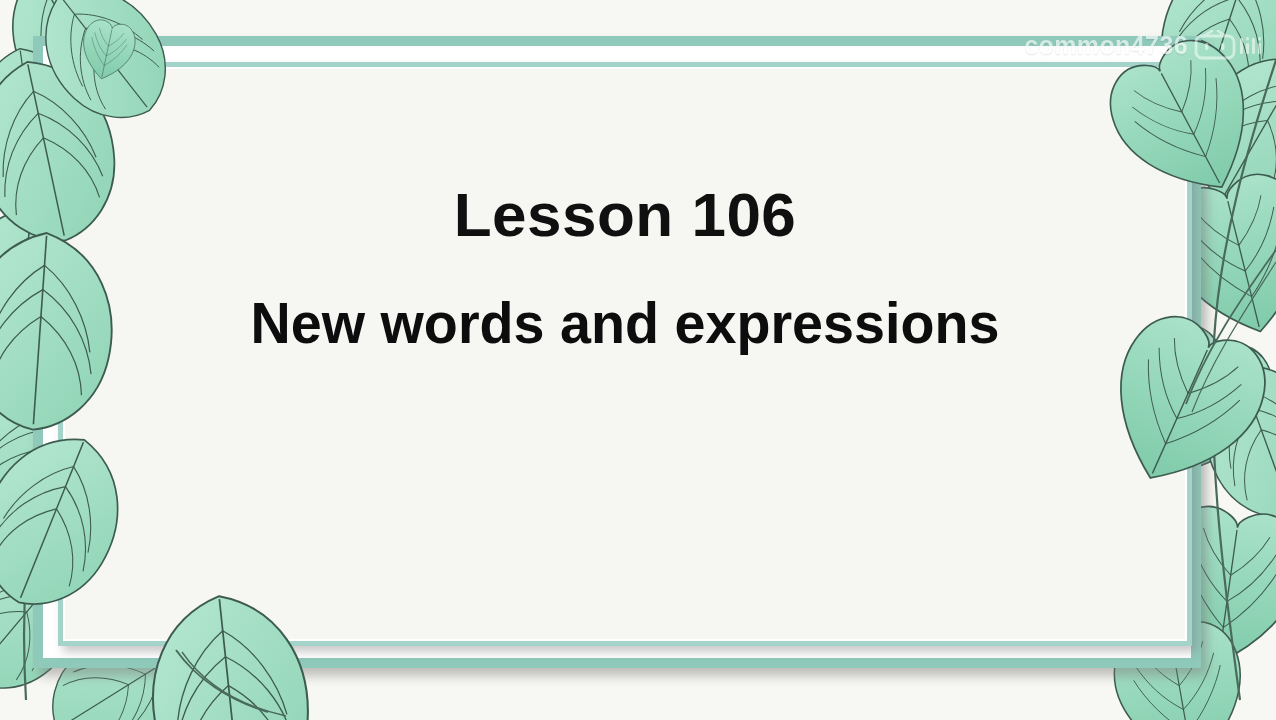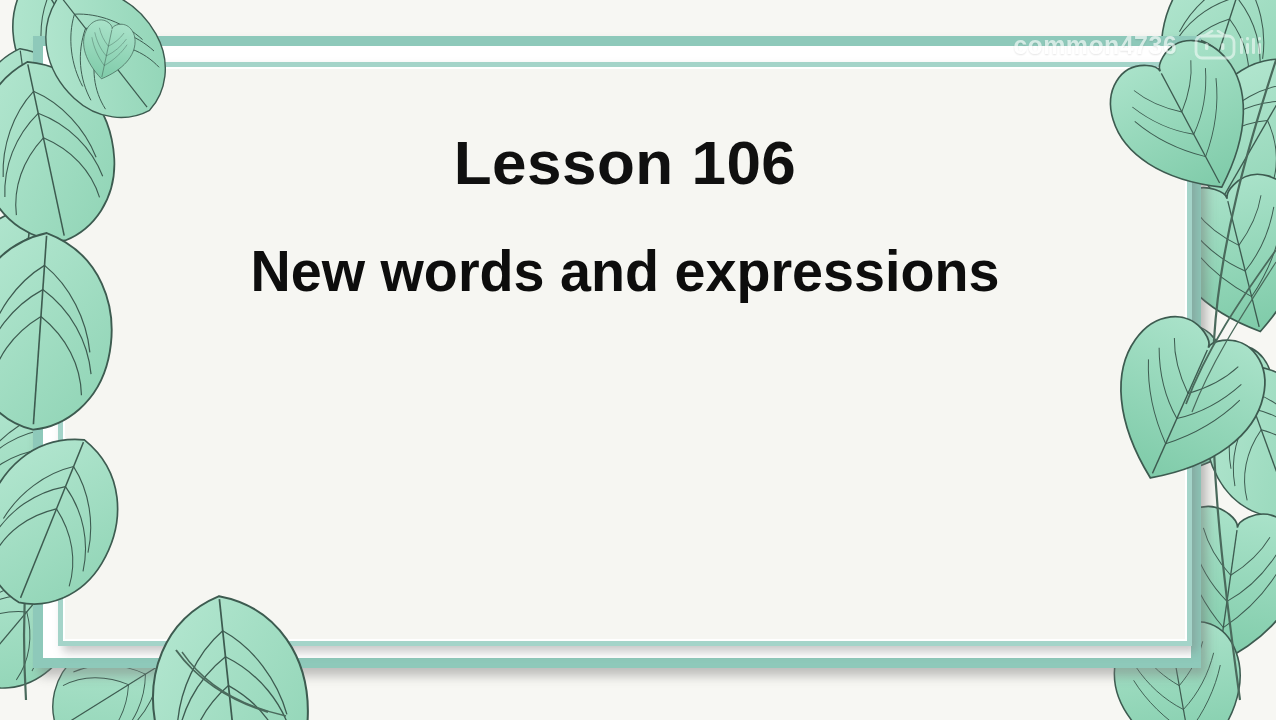--- a/index.html
+++ b/index.html
@@ -41,21 +41,21 @@
     pointer-events:none;
   }
 
   
   .slide-body{
     position:absolute;left:58px;top:62px;width:1134px;height:584px;
     z-index:4;
     display:flex;flex-direction:column;
     align-items:center;justify-content:flex-start;
     box-sizing:border-box;
-    padding-top:68px;
+    padding-top:120px;
   }
   .title-line{
     color:#101010;
     font-weight:bold;
     font-size:62px;
     letter-spacing:0.5px;
     line-height:1.05;
     text-align:center;
     white-space:nowrap;
   }
@@ -69,21 +69,21 @@
     margin-top:46px;
     white-space:nowrap;
     transform:scaleX(0.96);
   }
 
   
   .watermark{
     position:absolute;
     right:10px;top:30px;
     z-index:9;
-    display:flex;align-items:flex-end;gap:15px;
+    display:flex;align-items:flex-end;gap:4px;
     opacity:0.62;
     pointer-events:none;
   }
   .wm-text{
     color:#ffffff;
     font-size:25px;
     font-weight:bold;
     letter-spacing:0.4px;
     text-shadow:0 1px 2px rgba(0,0,0,0.18);
   }

